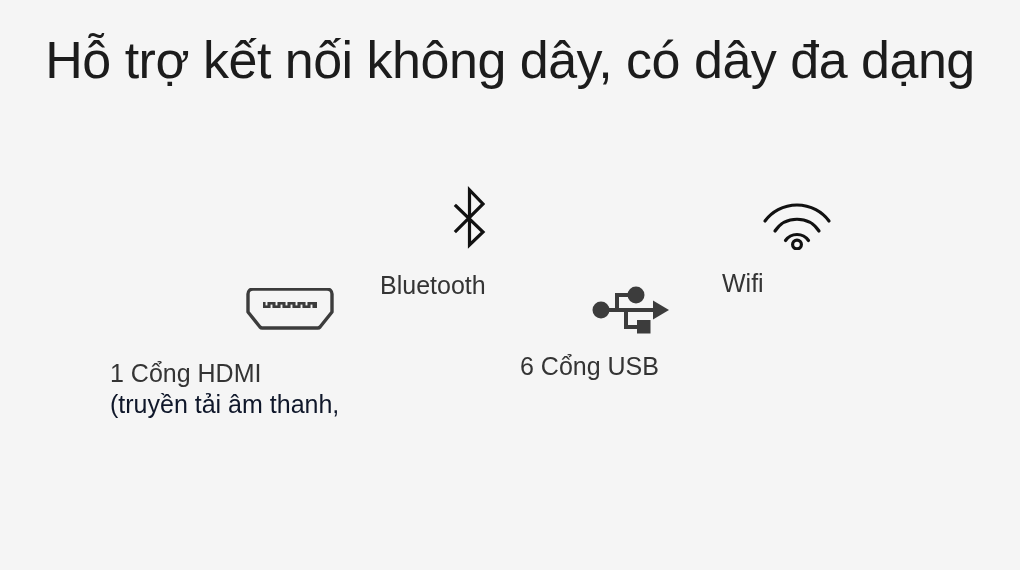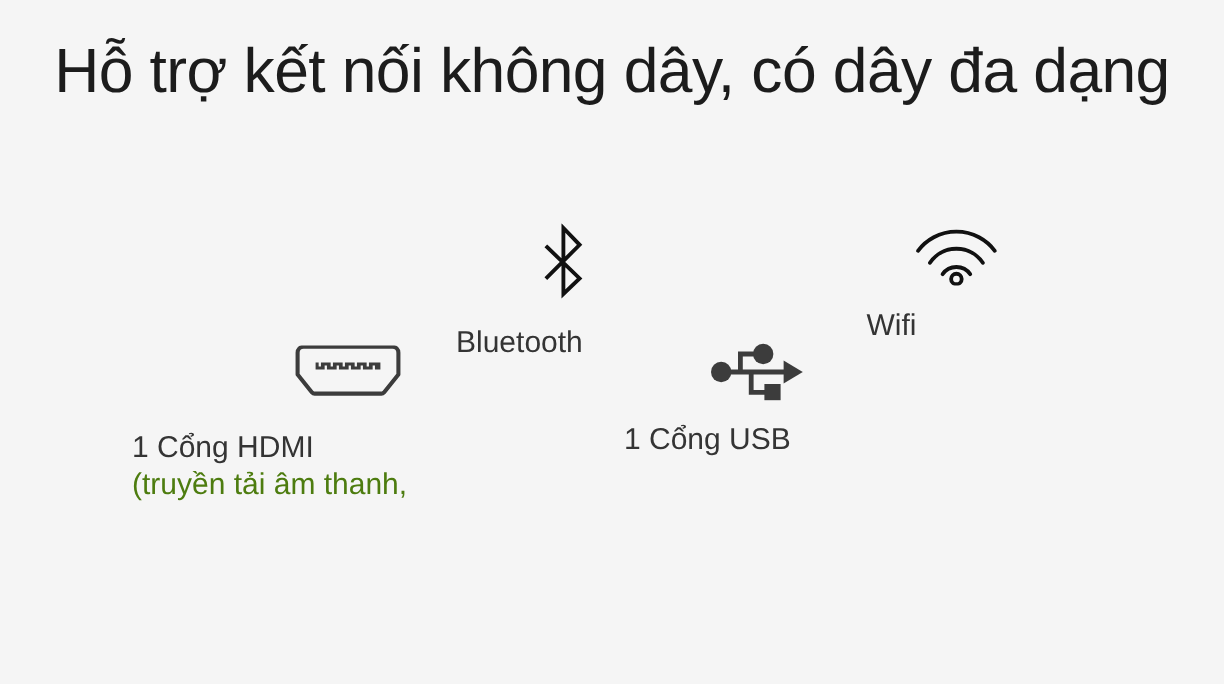--- a/index.html
+++ b/index.html
@@ -50,30 +50,30 @@
     font-size: 25px;
     line-height: 31px;
     color: #343434;
     white-space: nowrap;
     letter-spacing: 0px;
   }
   .feature .subcaption {
     display: block;
     font-size: 25px;
     line-height: 31px;
-    color: #4d7c0f;
+    color: #0f172a;
     white-space: nowrap;
     letter-spacing: 0px;
   }
 
   
   #feature-hdmi      { left: 110px; top: 288px;  width: 360px; }
   #feature-bluetooth { left: 380px; top: 186px;  width: 180px; }
   #feature-usb       { left: 520px; top: 283px;  width: 220px; }
-  #feature-wifi      { left: 722px; top: 188px;  width: 150px; }
+  #feature-wifi      { left: 722px; top: 200px;  width: 150px; }
 
   #feature-hdmi .caption      { margin-top: 28px; }
   #feature-bluetooth .caption { margin-top: 14px; }
   #feature-usb .caption       { margin-top: 14px; }
   #feature-wifi .caption      { margin-top: 18px; }
 
   svg { display: block; margin: 0 auto; }
 </style>
 </head>
 <body>
@@ -121,21 +121,21 @@
           <line x1="13" y1="27" x2="68" y2="27"></line>
           <polyline points="28,27 28,12 44,12"></polyline>
           <polyline points="37,27 37,44 52,44"></polyline>
         </g>
         <circle cx="12" cy="27" r="8.5" fill="#3c3c3c"></circle>
         <circle cx="47" cy="12" r="8.5" fill="#3c3c3c"></circle>
         <rect x="48" y="37" width="13.5" height="13.5" fill="#3c3c3c"></rect>
         <polygon points="64,17.5 80,27 64,36.5" fill="#3c3c3c"></polygon>
       </svg>
     </span>
-    <span class="caption">1 Cổng USB</span>
+    <span class="caption">6 Cổng USB</span>
   </div>
 
   <div class="feature" id="feature-wifi">
     <span class="icon-wrap">
       <svg width="70" height="50" viewBox="0 0 70 50" aria-hidden="true">
         <g fill="none" stroke="#111111" stroke-width="3.2" stroke-linecap="round">
           <path d="M3 21 A40 40 0 0 1 67 21"></path>
           <path d="M13 31 A26.5 26.5 0 0 1 57 31"></path>
           <path d="M23.5 40.5 A14 14 0 0 1 46.5 40.5"></path>
         </g>

